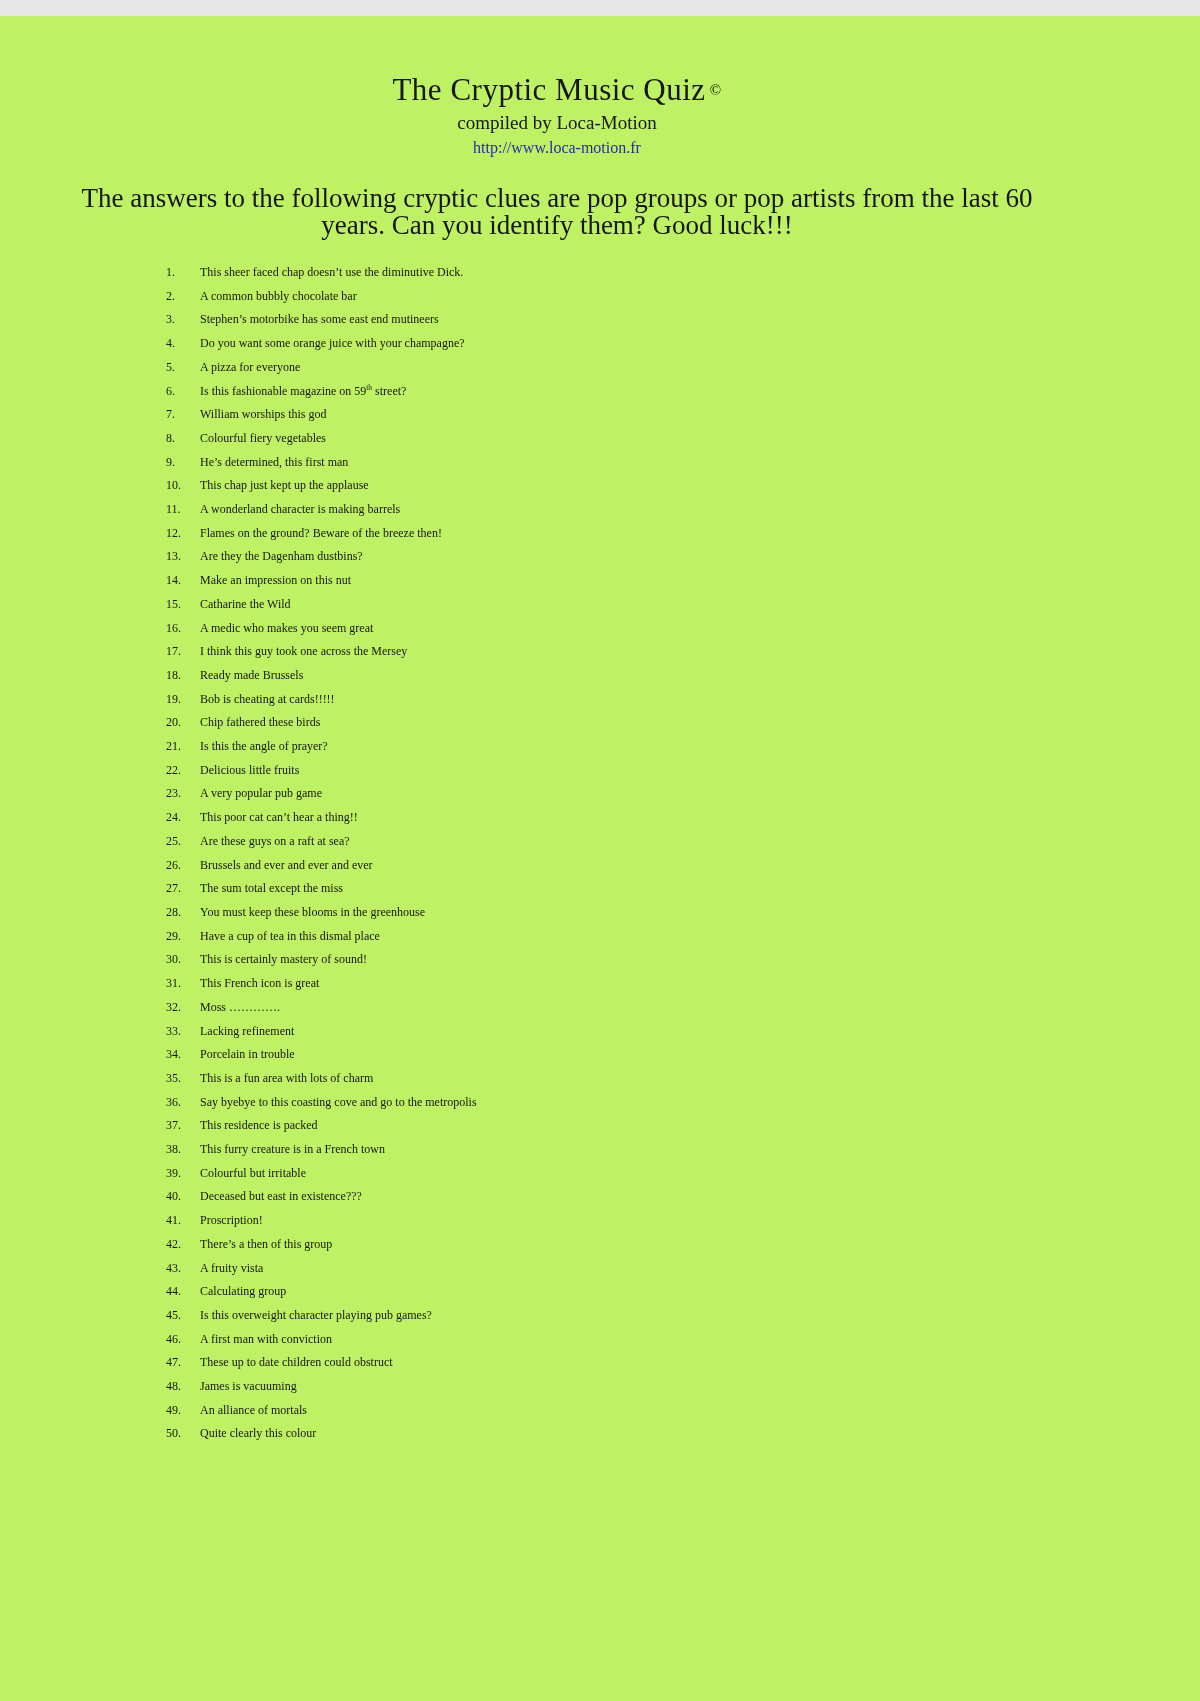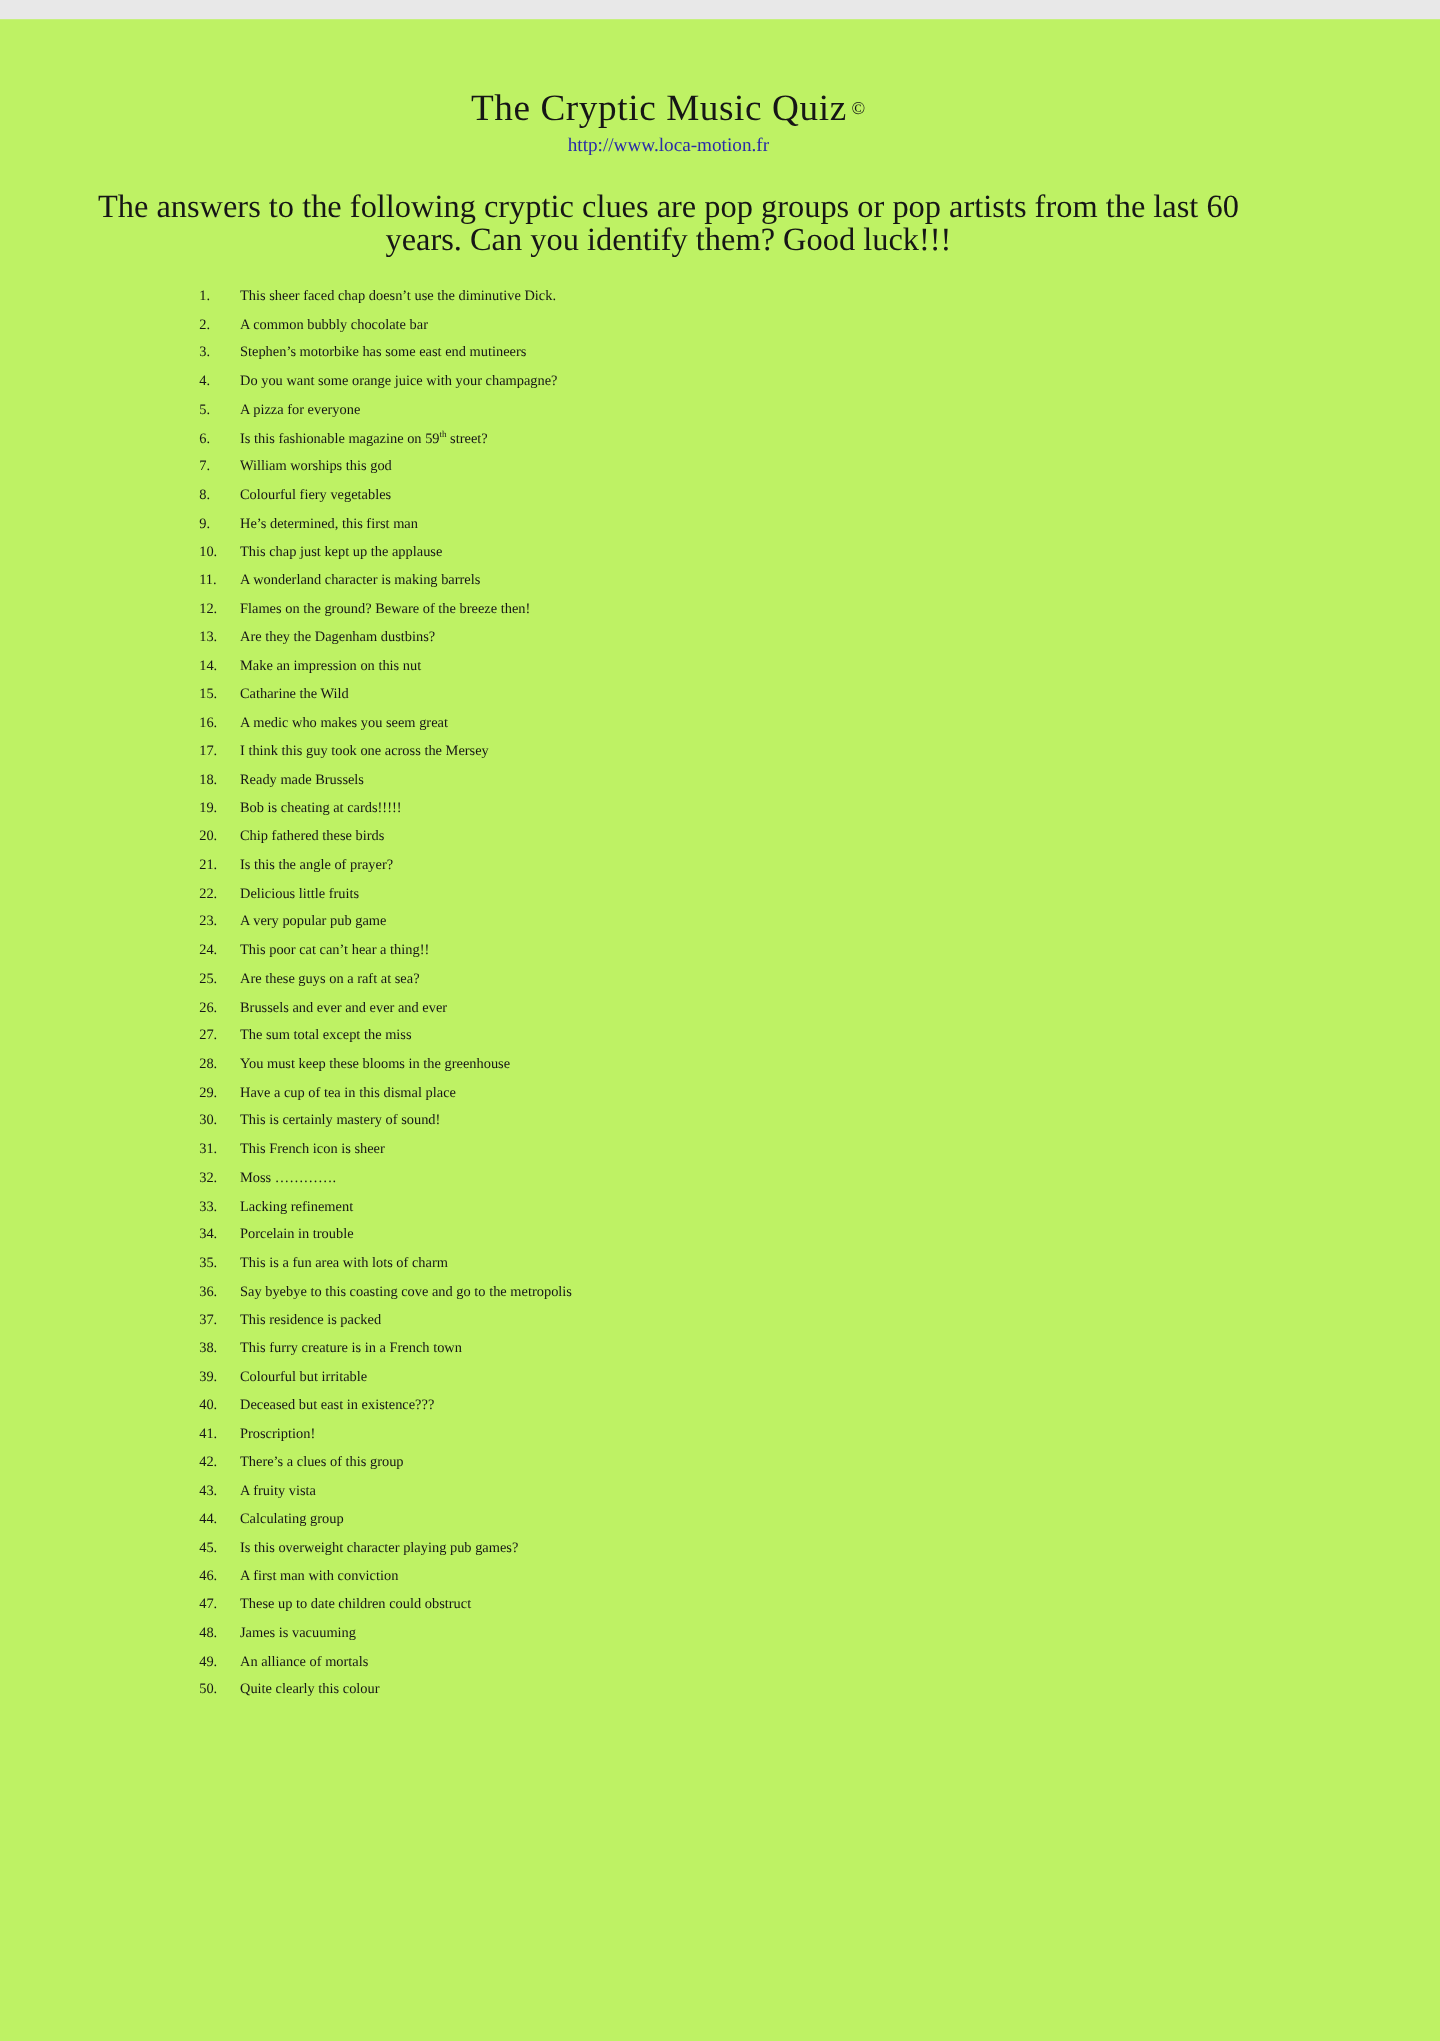--- a/index.html
+++ b/index.html
@@ -90,20 +90,21 @@
     line-height: 0;
   }
 </style>
 </head>
 <body>
 
 <div class="page">
 
   <div class="doc-header centered-col">
     <h1 class="doc-title"><span>The Cryptic Music Quiz</span><span class="title-copyright">©</span></h1>
+    <div class="compiled-by">compiled by Loca-Motion</div>
     <a class="site-link">http://www.loca-motion.fr</a>
   </div>
 
   <div class="intro centered-col">
     <span class="intro-line">The answers to the following cryptic clues are pop groups or pop artists from the last 60</span>
     <span class="intro-line">years. Can you identify them? Good luck!!!</span>
   </div>
 
   <ol class="clue-list">
     <li>This sheer faced chap doesn’t use the diminutive Dick.</li>
@@ -129,32 +130,32 @@
     <li>Is this the angle of prayer?</li>
     <li>Delicious little fruits</li>
     <li>A very popular pub game</li>
     <li>This poor cat can’t hear a thing!!</li>
     <li>Are these guys on a raft at sea?</li>
     <li>Brussels and ever and ever and ever</li>
     <li>The sum total except the miss</li>
     <li>You must keep these blooms in the greenhouse</li>
     <li>Have a cup of tea in this dismal place</li>
     <li>This is certainly mastery of sound!</li>
-    <li>This French icon is sheer</li>
+    <li>This French icon is great</li>
     <li>Moss ………….</li>
     <li>Lacking refinement</li>
     <li>Porcelain in trouble</li>
     <li>This is a fun area with lots of charm</li>
     <li>Say byebye to this coasting cove and go to the metropolis</li>
     <li>This residence is packed</li>
     <li>This furry creature is in a French town</li>
     <li>Colourful but irritable</li>
     <li>Deceased but east in existence???</li>
     <li>Proscription!</li>
-    <li>There’s a clues of this group</li>
+    <li>There’s a then of this group</li>
     <li>A fruity vista</li>
     <li>Calculating group</li>
     <li>Is this overweight character playing pub games?</li>
     <li>A first man with conviction</li>
     <li>These up to date children could obstruct</li>
     <li>James is vacuuming</li>
     <li>An alliance of mortals</li>
     <li>Quite clearly this colour</li>
   </ol>
 

